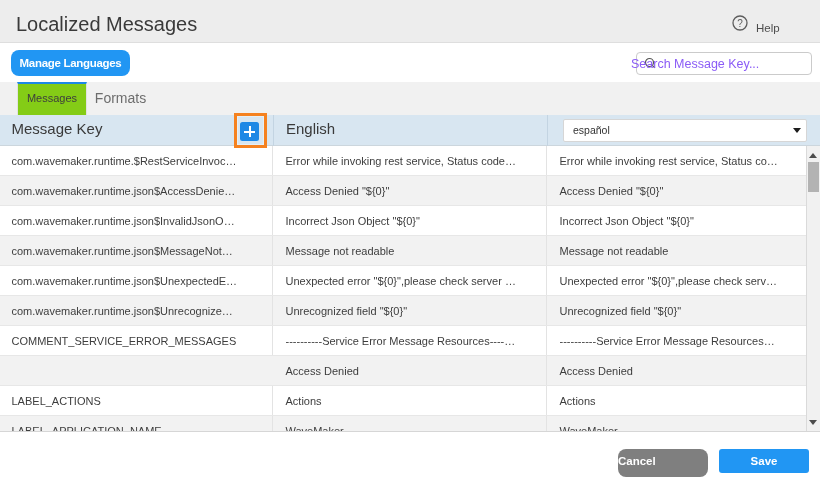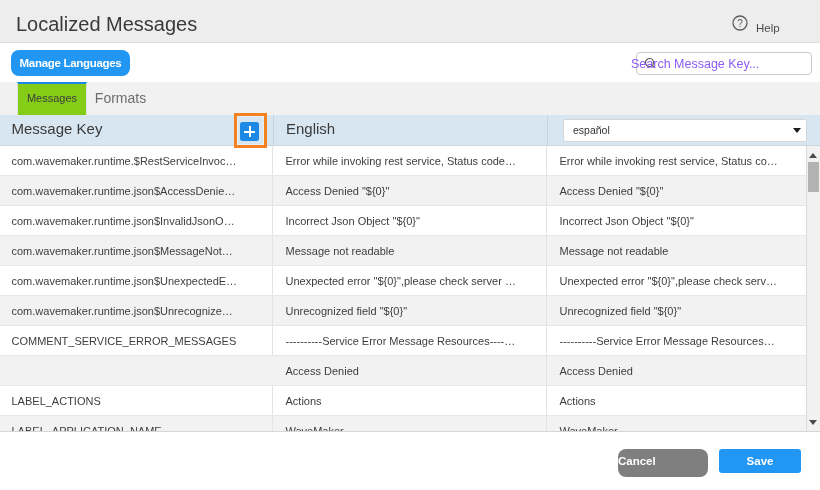--- a/index.html
+++ b/index.html
@@ -46,21 +46,21 @@
   .tbl-bottom { left:0; top:431px; width:820px; height:1px; background:#d6d6d6; }
 
   
   .sb-track { left:807px; top:146px; width:13px; height:286px; background:#f1f1f1; }
   .sb-up { left:809px; top:153px; width:0; height:0; border-left:4px solid transparent; border-right:4px solid transparent; border-bottom:5px solid #4d4d4d; }
   .sb-down { left:809px; top:420px; width:0; height:0; border-left:4px solid transparent; border-right:4px solid transparent; border-top:5px solid #4d4d4d; }
   .sb-thumb { left:808px; top:162px; width:11px; height:30px; background:#b3b3b3; }
 
   
   .btn-cancel { left:618px; top:449px; width:90px; height:28px; background:#7f7f7f; border-radius:8px; color:#fff; font-size:11.5px; font-weight:bold; line-height:24px; }
-  .btn-save { left:719px; top:449px; width:82px; height:24px; background:#2196f3; border-radius:3px; color:#fff; font-size:11.5px; font-weight:bold; text-align:center; line-height:24px; }
+  .btn-save { left:719px; top:449px; width:90px; height:24px; background:#2196f3; border-radius:3px; color:#fff; font-size:11.5px; font-weight:bold; text-align:center; line-height:24px; }
 </style>
 </head>
 <body>
   <div class="abs titlebar"></div>
   <div class="abs title">Localized Messages</div>
   <div class="abs helpicon"><svg width="16" height="16" viewBox="0 0 16 16">
       <circle cx="8" cy="8" r="7" fill="none" stroke="#5d5d5d" stroke-width="1.3"></circle>
       <text x="8" y="11.5" text-anchor="middle" font-size="10" fill="#5d5d5d" font-family="Liberation Sans">?</text>
     </svg></div>
   <div class="abs help">Help</div>

